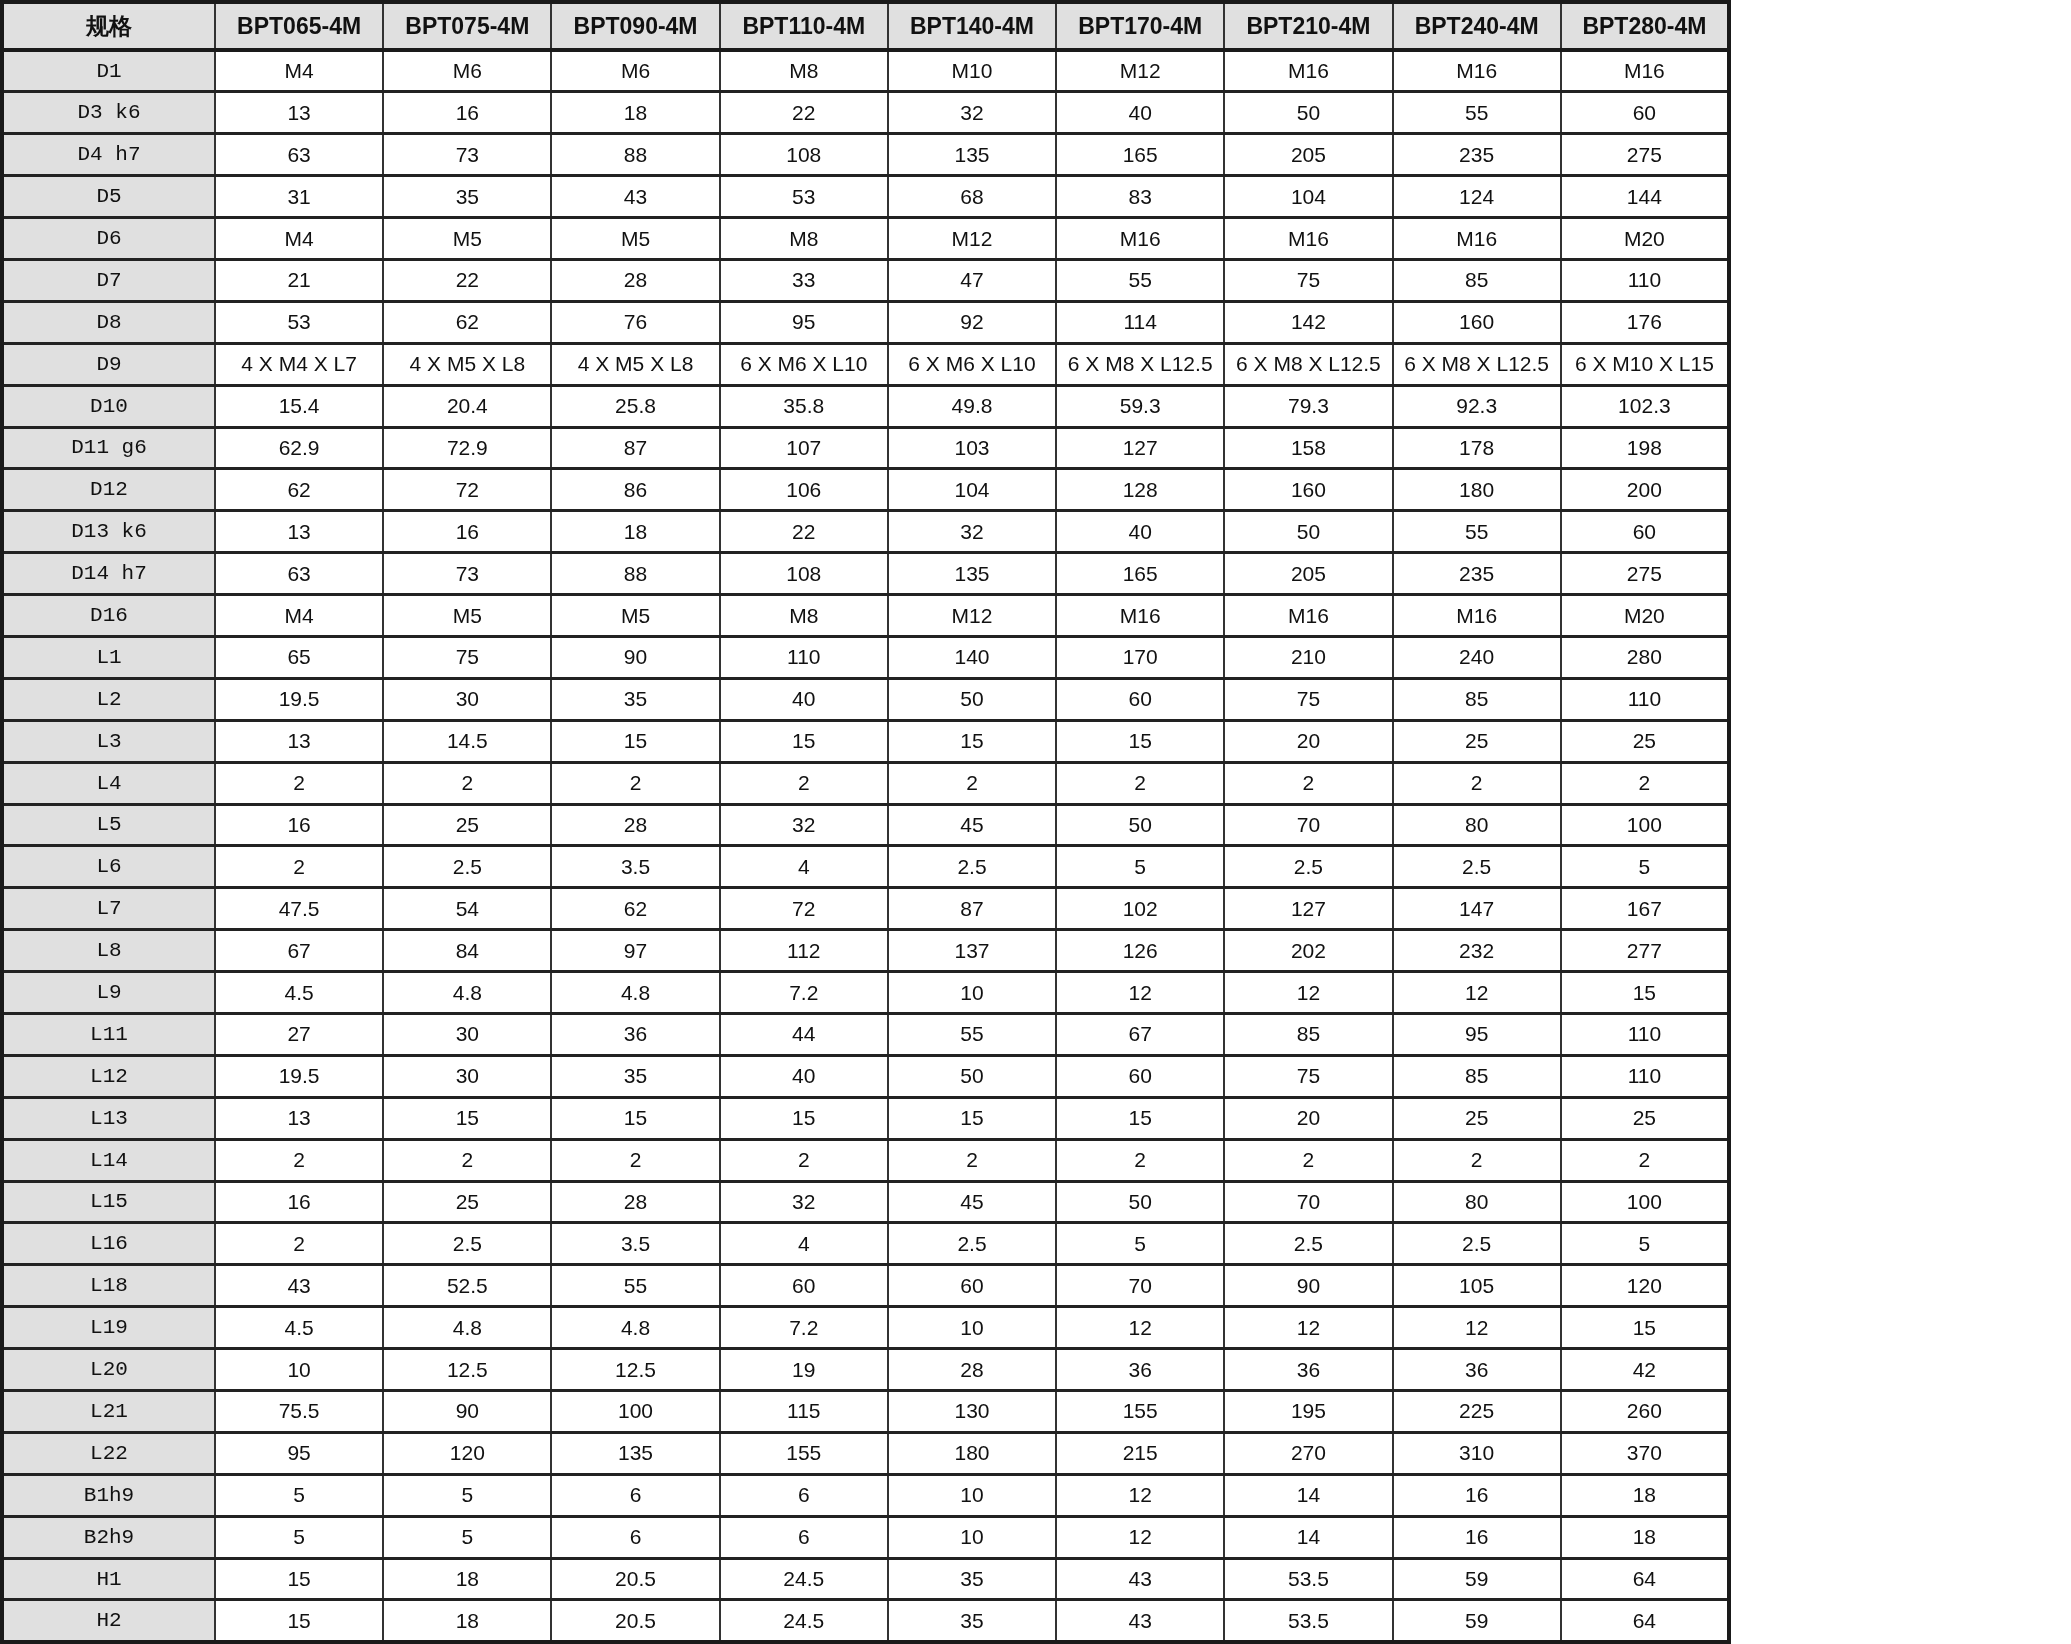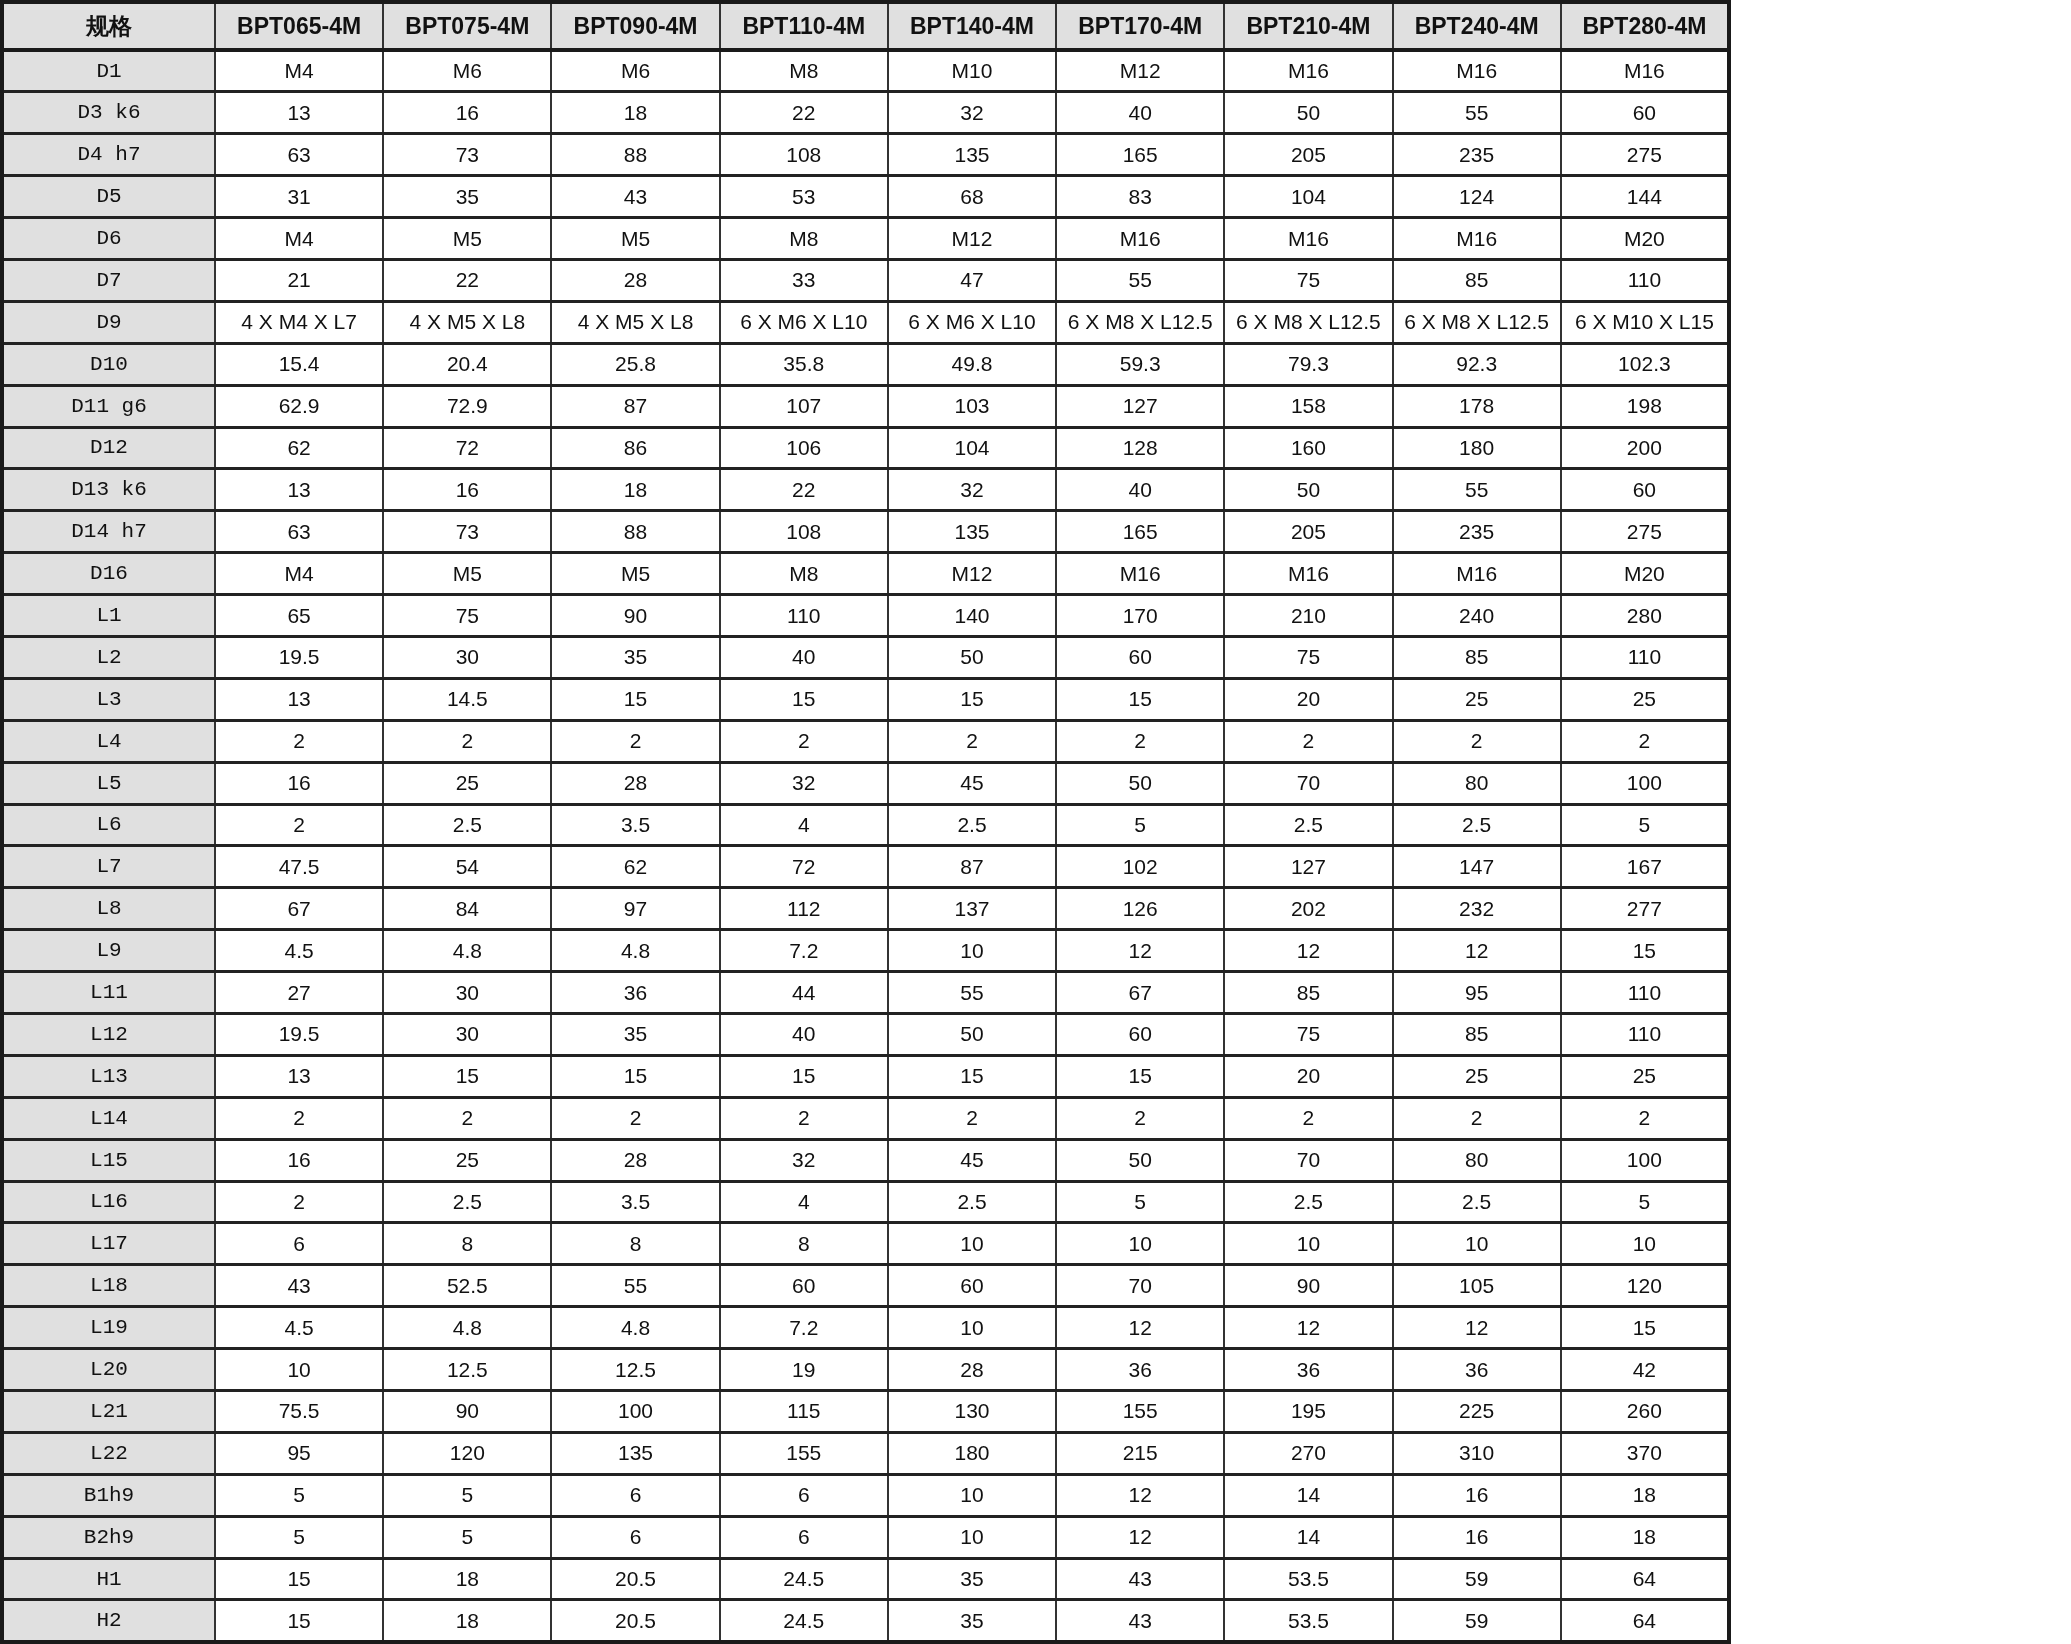--- a/index.html
+++ b/index.html
@@ -135,20 +135,32 @@
         <td>22</td>
         <td>28</td>
         <td>33</td>
         <td>47</td>
         <td>55</td>
         <td>75</td>
         <td>85</td>
         <td>110</td>
       </tr>
       <tr>
+        <th>D8</th>
+        <td>53</td>
+        <td>62</td>
+        <td>76</td>
+        <td>95</td>
+        <td>92</td>
+        <td>114</td>
+        <td>142</td>
+        <td>160</td>
+        <td>176</td>
+      </tr>
+      <tr>
         <th>D9</th>
         <td>4 X M4 X L7</td>
         <td>4 X M5 X L8</td>
         <td>4 X M5 X L8</td>
         <td>6 X M6 X L10</td>
         <td>6 X M6 X L10</td>
         <td>6 X M8 X L12.5</td>
         <td>6 X M8 X L12.5</td>
         <td>6 X M8 X L12.5</td>
         <td>6 X M10 X L15</td>
@@ -399,32 +411,20 @@
         <td>2.5</td>
         <td>3.5</td>
         <td>4</td>
         <td>2.5</td>
         <td>5</td>
         <td>2.5</td>
         <td>2.5</td>
         <td>5</td>
       </tr>
       <tr>
-        <th>L17</th>
-        <td>6</td>
-        <td>8</td>
-        <td>8</td>
-        <td>8</td>
-        <td>10</td>
-        <td>10</td>
-        <td>10</td>
-        <td>10</td>
-        <td>10</td>
-      </tr>
-      <tr>
         <th>L18</th>
         <td>43</td>
         <td>52.5</td>
         <td>55</td>
         <td>60</td>
         <td>60</td>
         <td>70</td>
         <td>90</td>
         <td>105</td>
         <td>120</td>

